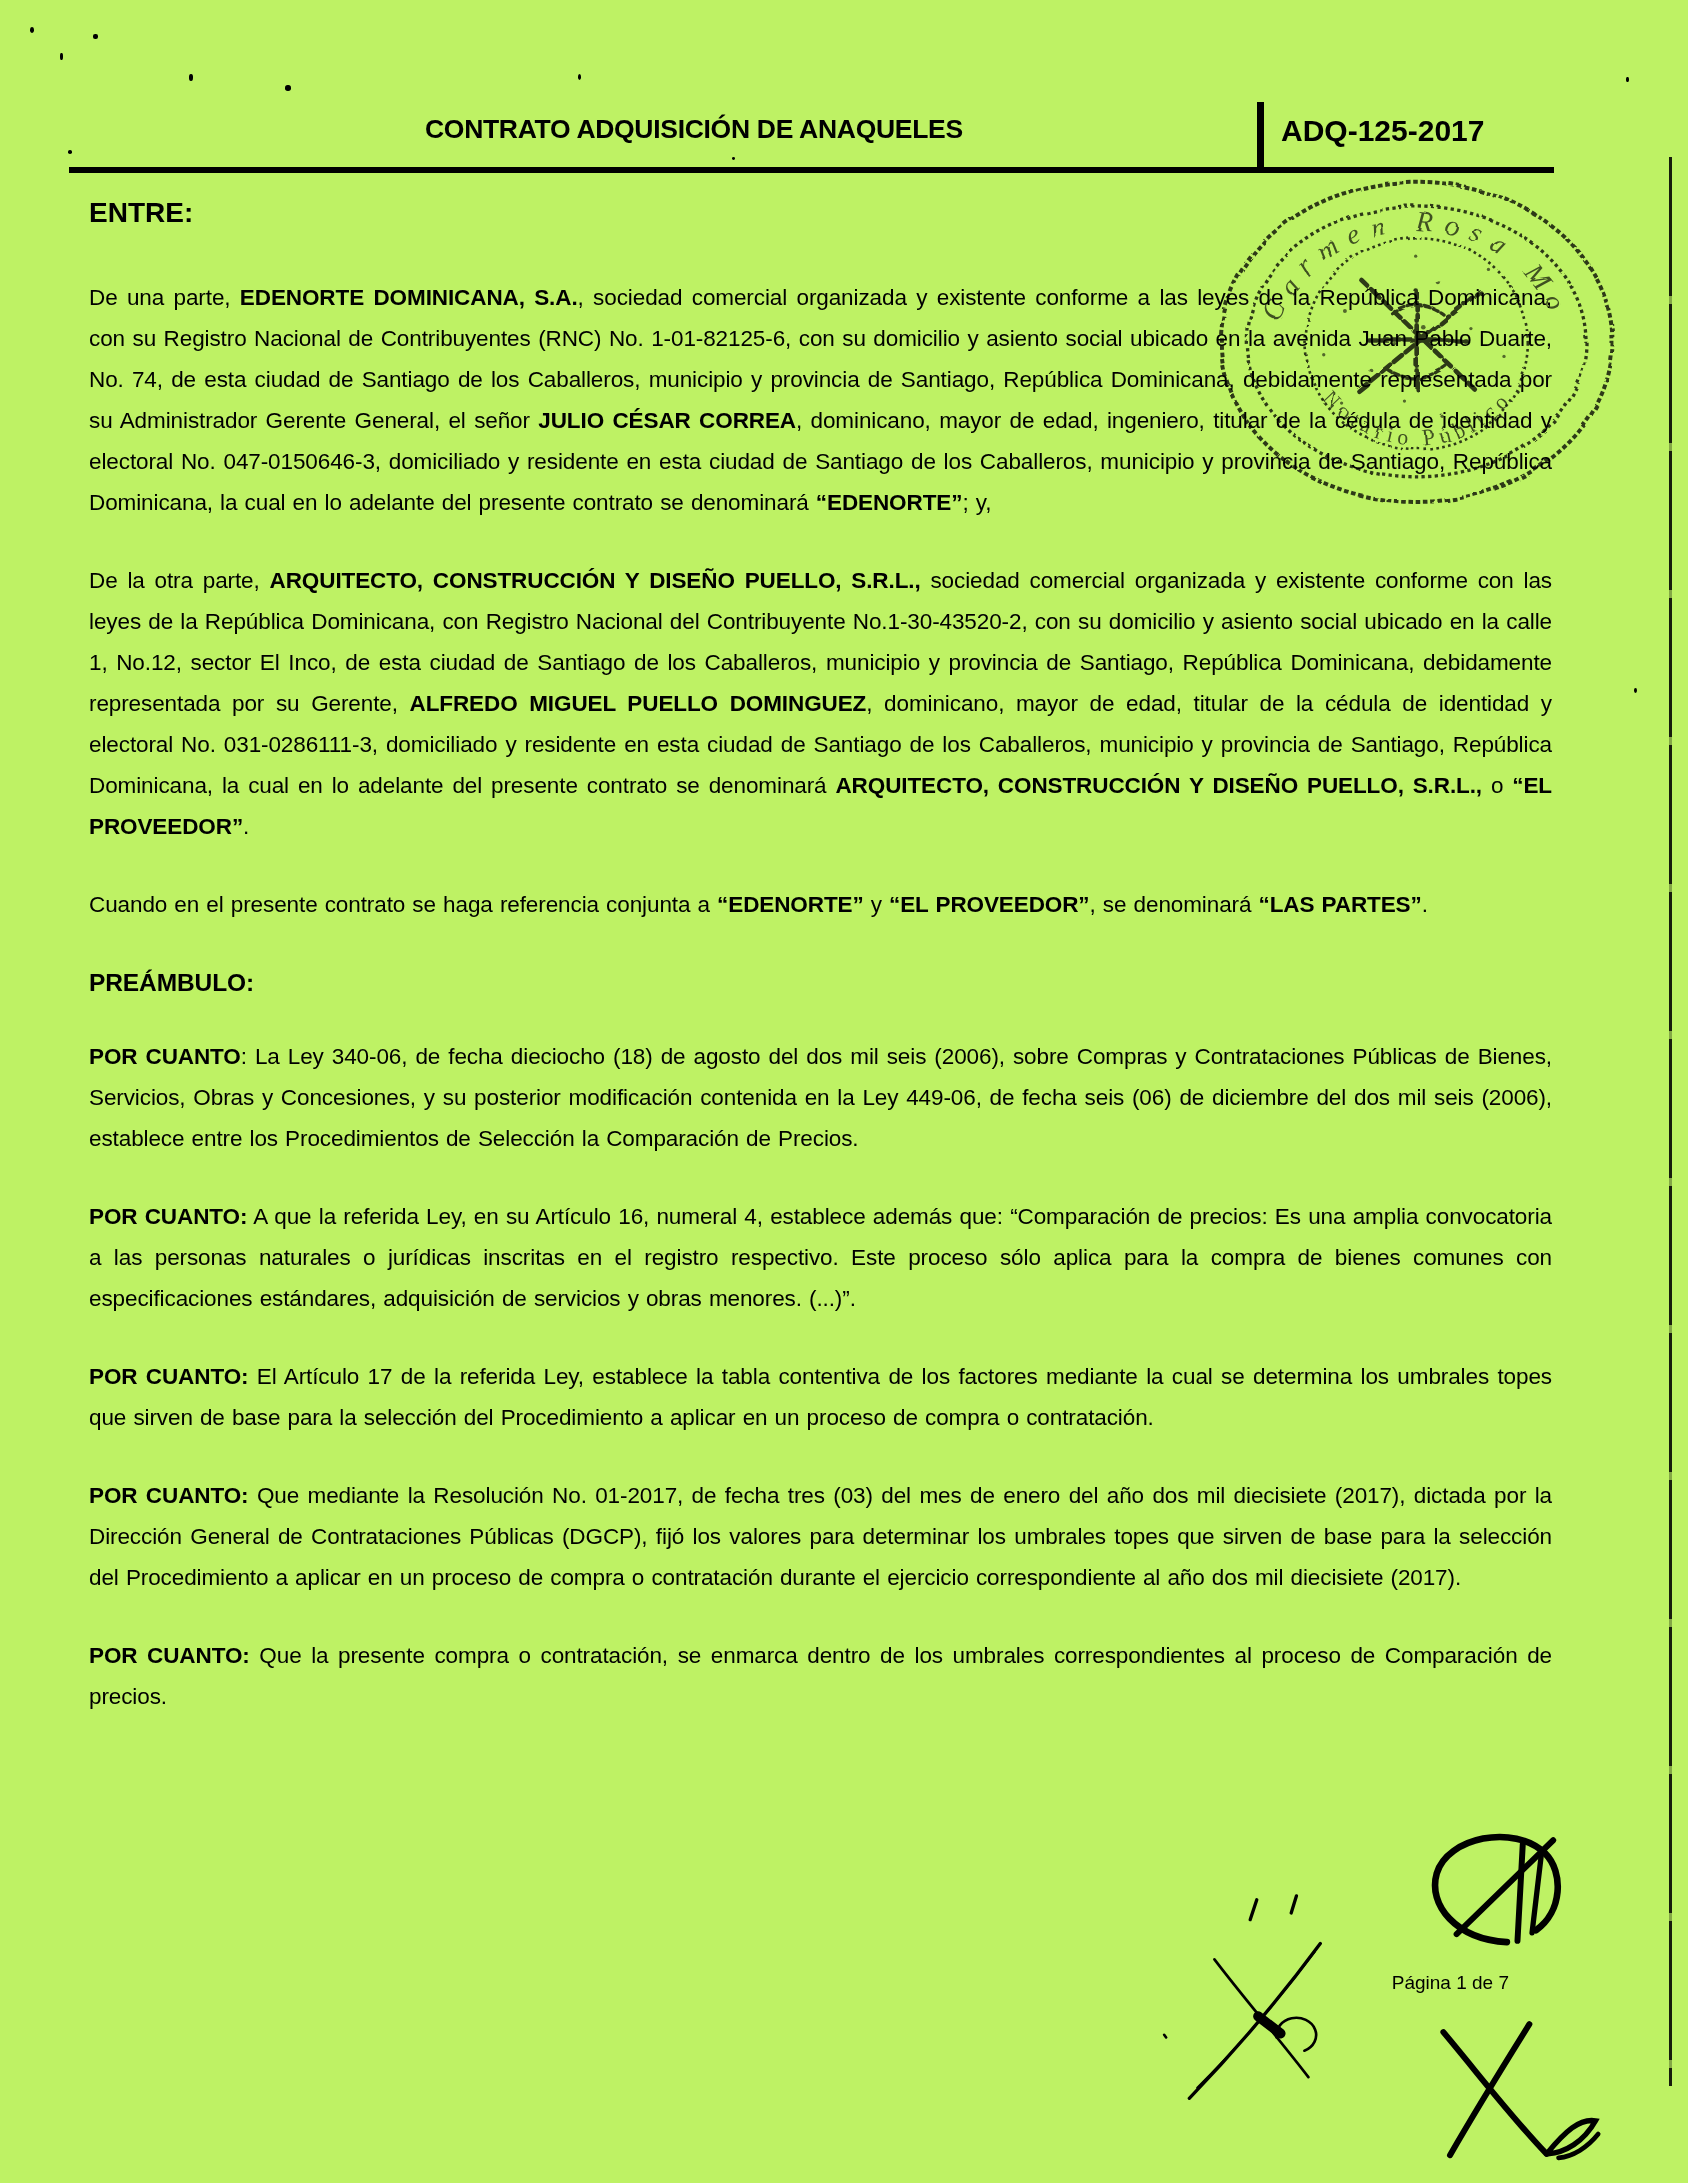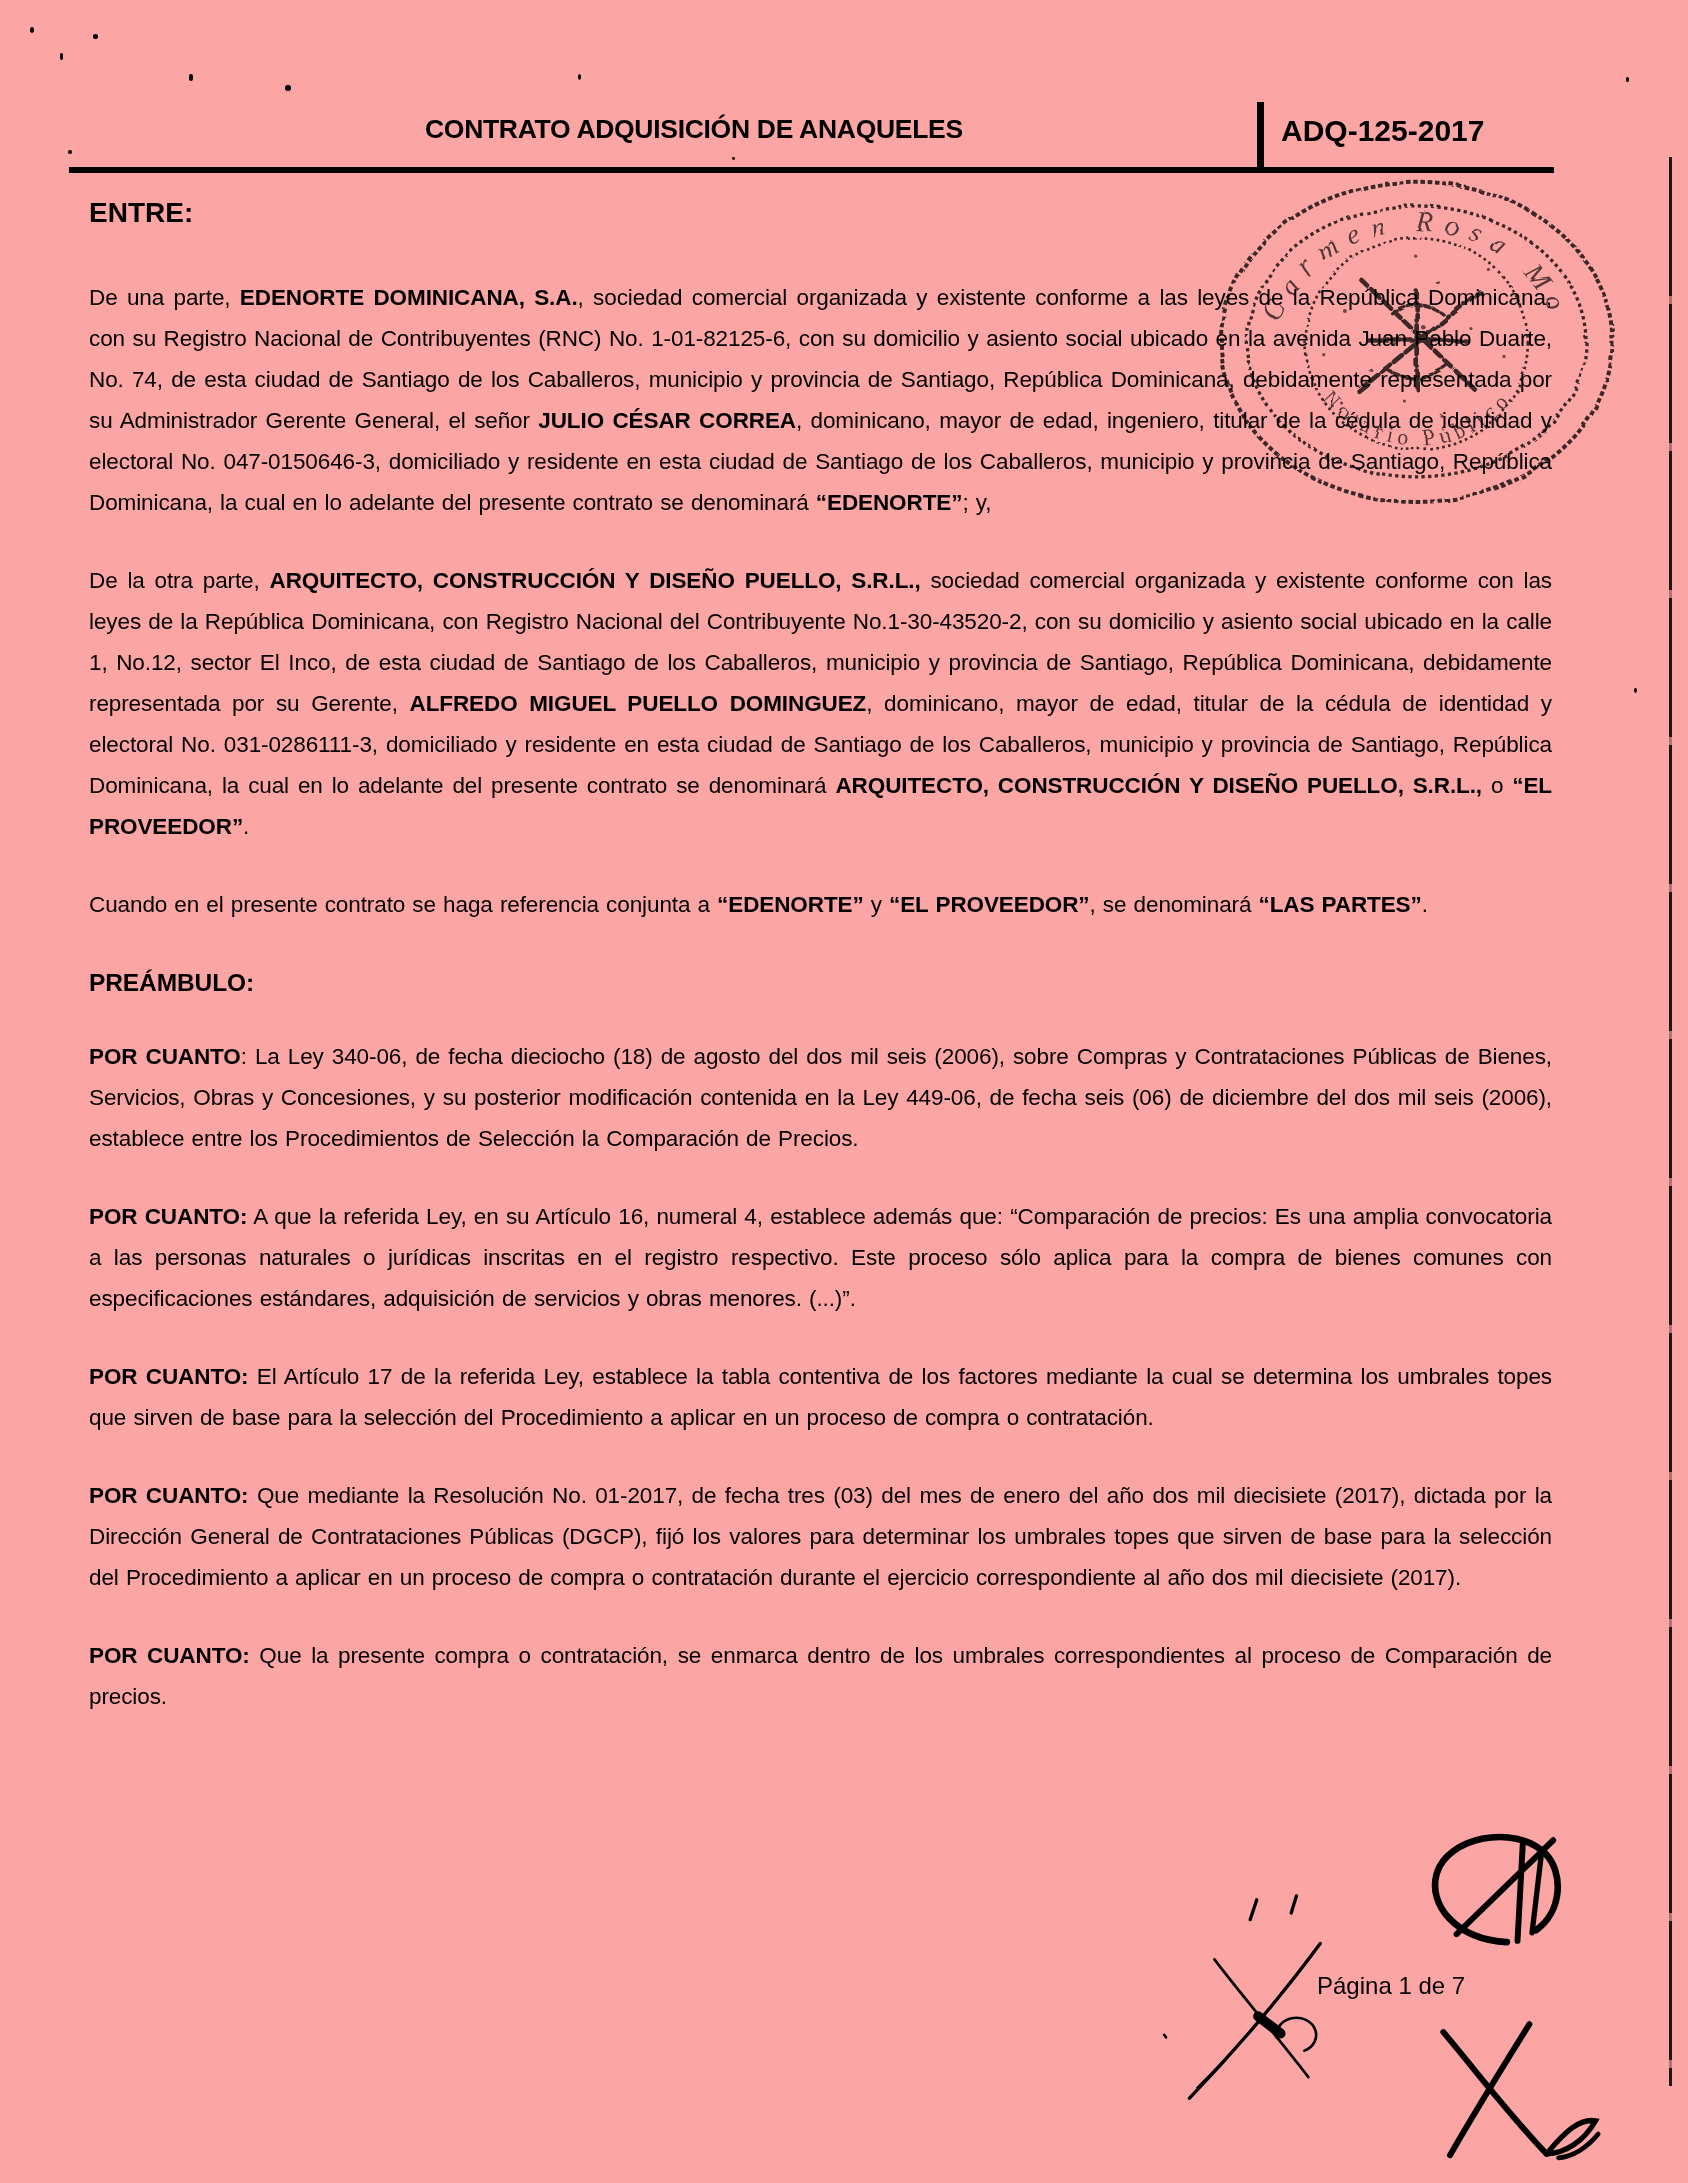--- a/index.html
+++ b/index.html
@@ -1,33 +1,33 @@
 <!DOCTYPE html>
 <html style="font-size:10.6px"><head>
 <meta charset="utf-8">
 <style>
   html,body{margin:0;padding:0;background:#e8e8e8;}
   .page{
-    position:relative;width:1688px;height:2183px;background:#fca5a5;
+    position:relative;width:1688px;height:2183px;background:#bef264;
     font-family:"Liberation Sans",sans-serif;color:#000;overflow:hidden;
   }
   .hdr-title{position:absolute;left:425px;top:114px;font-size:26.5px;font-weight:700;letter-spacing:-0.3px;white-space:nowrap;}
   .hdr-code{position:absolute;left:1281px;top:114px;font-size:30px;font-weight:700;white-space:nowrap;}
   .hdr-bar{position:absolute;left:1257px;top:102px;width:6.6px;height:67px;background:#000;}
   .hdr-rule{position:absolute;left:69px;top:167px;width:1485px;height:6px;background:#000;}
   .entre{position:absolute;left:89px;top:197px;font-size:28px;font-weight:700;}
   .content{
     position:absolute;left:89px;top:277px;width:1463px;
     font-size:22.5px;line-height:41px;letter-spacing:-0.1px;word-spacing:1px;
     text-align:justify;z-index:2;
   }
   .para{margin:0 0 37px 0;}
   .para.heading{text-align:left;font-weight:700;font-size:24.5px;margin:2.6px 0 33px 0;}
   .b{font-weight:700;}
-  .footer{position:absolute;top:1972px;left:1317px;width:192px;text-align:left;font-size:24px;z-index:2;}
+  .footer{position:absolute;top:1972px;left:1317px;width:192px;text-align:right;font-size:19px;z-index:2;}
   .stamp{position:absolute;left:1205px;top:171px;width:426px;height:347px;z-index:1;opacity:.93;}
   .sigs{position:absolute;left:1111px;top:1786px;width:543px;height:397px;z-index:3;}
   .scanline{
     position:absolute;left:1669px;top:157px;width:3.3px;height:1929px;z-index:1;opacity:.88;
     background:repeating-linear-gradient(180deg,#000 0 139px,rgba(0,0,0,.35) 139px 147px);
   }
   .speck{position:absolute;background:#000;border-radius:45%;z-index:1;}
 </style>
 </head>
 <body>

